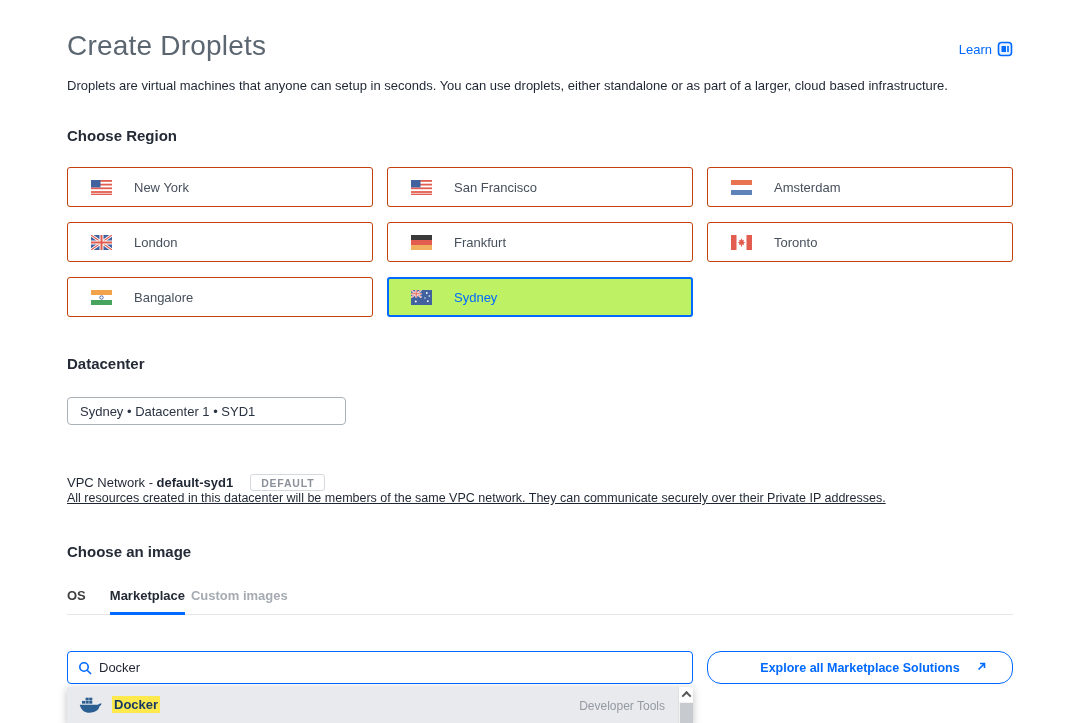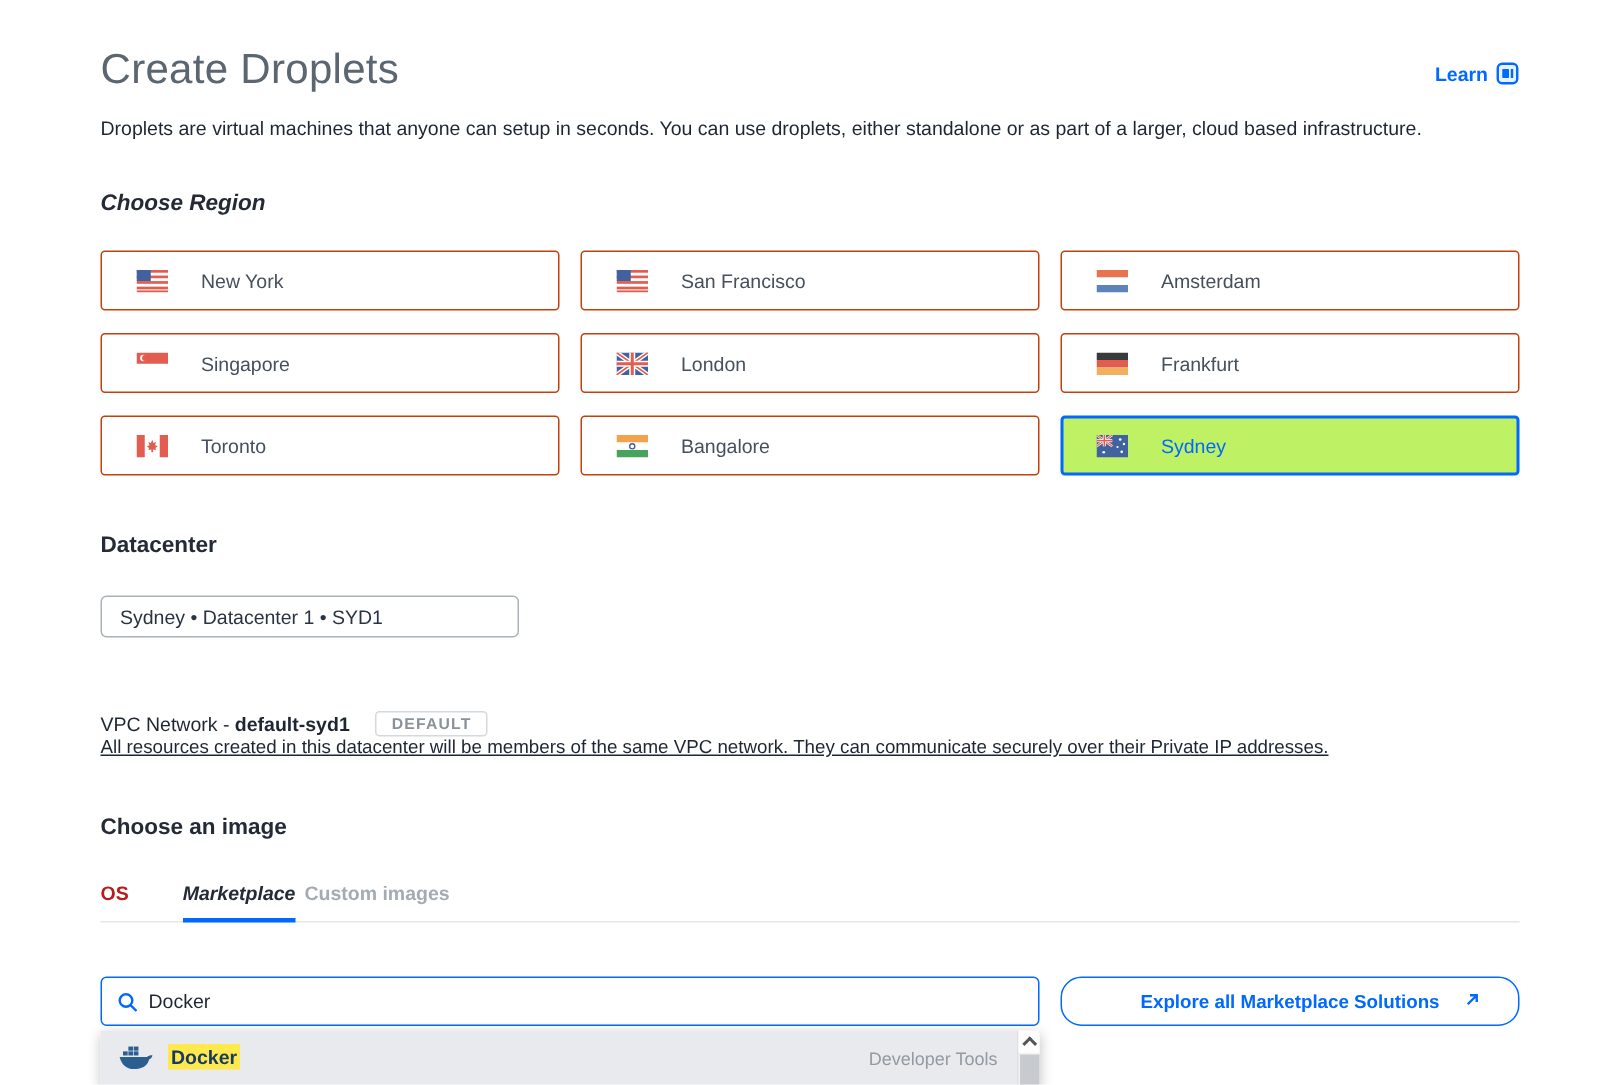--- a/index.html
+++ b/index.html
@@ -4,21 +4,21 @@
 <style>
   * { margin:0; padding:0; box-sizing:border-box; }
   html,body { width:1073px; height:723px; overflow:hidden; background:#fff;
     font-family:"Liberation Sans", sans-serif; }
   .content { padding:0 60px 0 67px; position:relative; }
 
   
   .header { margin-top:30px; display:flex; justify-content:space-between; align-items:flex-start; }
   .page-title { font-size:28px; font-weight:400; color:#5b6671; letter-spacing:.2px; }
   .learn-link { margin-top:11px; display:flex; align-items:center; gap:5px; color:#0069ff;
-    font-size:13px; font-weight:700; text-decoration:none; cursor:pointer;padding-left:18px; }
+    font-size:13px; font-weight:400; text-decoration:none; cursor:pointer;padding-left:18px; }
   .subtitle { margin-top:16px; font-size:13px; color:#1f2633; }
 
   
   .section-heading { font-size:15px; font-weight:700; color:#242b36; }
 
   
   .region-grid { margin-top:23px; display:grid; grid-template-columns:repeat(3,1fr);
     column-gap:14px; row-gap:15px; }
   .region-btn { height:40px; border:1px solid #c2410c; border-radius:3px; background:#fff;
     display:flex; align-items:center; padding-left:23px; gap:22px; cursor:pointer; }
@@ -37,22 +37,22 @@
   .vpc-row { margin-top:49px; display:flex; align-items:center; font-size:13px; color:#1f2633; }
   .vpc-name { font-weight:700; }
   .vpc-badge { margin-left:17px; border:1px solid #d5d8dc; border-radius:3px; padding:2px 10px 1px;
     font-size:10.5px; font-weight:700; letter-spacing:.8px; color:#8a919a; }
   .vpc-desc { font-size:12.5px; color:#1f2633;text-decoration:underline; }
 
   
   .image-heading { margin-top:38px; }
   .tabs { margin-top:28px; display:flex; border-bottom:1px solid #e4e6e9; }
   .tab { font-size:13px; font-weight:700; padding-bottom:11px; cursor:pointer; position:relative; }
-  .tab-os { color:#b91c1c; margin-right:36px;text-align:center; }
-  .tab-marketplace { color:#242b36; margin-right:6px;font-style:italic; }
+  .tab-os { color:#404040; margin-right:24px;text-align:center; }
+  .tab-marketplace { color:#242b36; margin-right:6px; }
   .tab-marketplace::after { content:""; position:absolute; left:0; right:0; bottom:-1px;
     height:3px; background:#0069ff; }
   .tab-custom { color:#a5abb2; }
 
   
   .search-row { margin-top:36px; display:flex; gap:14px; }
   .search-wrap { position:relative; width:626px; flex:none; }
   .search-box { width:626px; height:33px; border:1px solid #0069ff; border-radius:4px;
     display:flex; align-items:center; padding:0 10px; background:#fff; }
   .search-box input { border:none; outline:none; flex:1; font-size:13px; color:#1f2633;
@@ -89,21 +89,21 @@
         <svg width="16" height="16" viewBox="0 0 16 16">
             <rect x="1.5" y="1.5" width="13" height="13" rx="3" fill="#e9f2ff" stroke="#0069ff" stroke-width="1.6"></rect>
             <rect x="4.5" y="5" width="4.5" height="6" rx="0.5" fill="#0069ff"></rect>
             <rect x="10.2" y="5" width="1.6" height="6" fill="#0069ff"></rect>
           </svg>
       </span>
     </a>
   </div>
   <div class="subtitle">Droplets are virtual machines that anyone can setup in seconds. You can use droplets, either standalone or as part of a larger, cloud based infrastructure.</div>
 
-  <div class="section-heading" style="margin-top:34px;font-style:italic;">Choose Region</div>
+  <div class="section-heading" style="margin-top:34px;">Choose Region</div>
 
   <div class="region-grid">
 
     <div class="region-btn">
       <svg class="flag" viewBox="0 0 21 15">
           <rect width="21" height="15" fill="#fff"></rect>
           <g fill="#e25d4f">
             <rect width="21" height="1.8"></rect>
             <rect y="3.7" width="21" height="1.8"></rect>
             <rect y="7.4" width="21" height="1.8"></rect>
@@ -132,29 +132,20 @@
 
     <div class="region-btn">
       <svg class="flag" viewBox="0 0 21 15">
           <rect width="21" height="5" fill="#e8734f"></rect>
           <rect y="5" width="21" height="5" fill="#fff"></rect>
           <rect y="10" width="21" height="5" fill="#5d83b8"></rect>
         </svg>
       <span class="label">Amsterdam</span>
     </div>
 
-    <div class="region-btn">
-      <svg class="flag" viewBox="0 0 21 15">
-          <rect width="21" height="15" fill="#fff"></rect>
-          <rect width="21" height="7.5" fill="#e25d4f"></rect>
-          <circle cx="4.6" cy="3.7" r="2.2" fill="#fff"></circle>
-          <circle cx="5.7" cy="3.7" r="2" fill="#e25d4f"></circle>
-        </svg>
-      <span class="label">Singapore</span>
-    </div>
 
     <div class="region-btn">
       <svg class="flag" viewBox="0 0 21 15">
           <rect width="21" height="15" fill="#41629e"></rect>
           <path d="M0,0 L21,15 M21,0 L0,15" stroke="#fff" stroke-width="3"></path>
           <path d="M0,0 L21,15 M21,0 L0,15" stroke="#e25d4f" stroke-width="1.1"></path>
           <rect x="8.5" width="4" height="15" fill="#fff"></rect>
           <rect y="5.5" width="21" height="4" fill="#fff"></rect>
           <rect x="9.5" width="2" height="15" fill="#e25d4f"></rect>
           <rect y="6.5" width="21" height="2" fill="#e25d4f"></rect>

